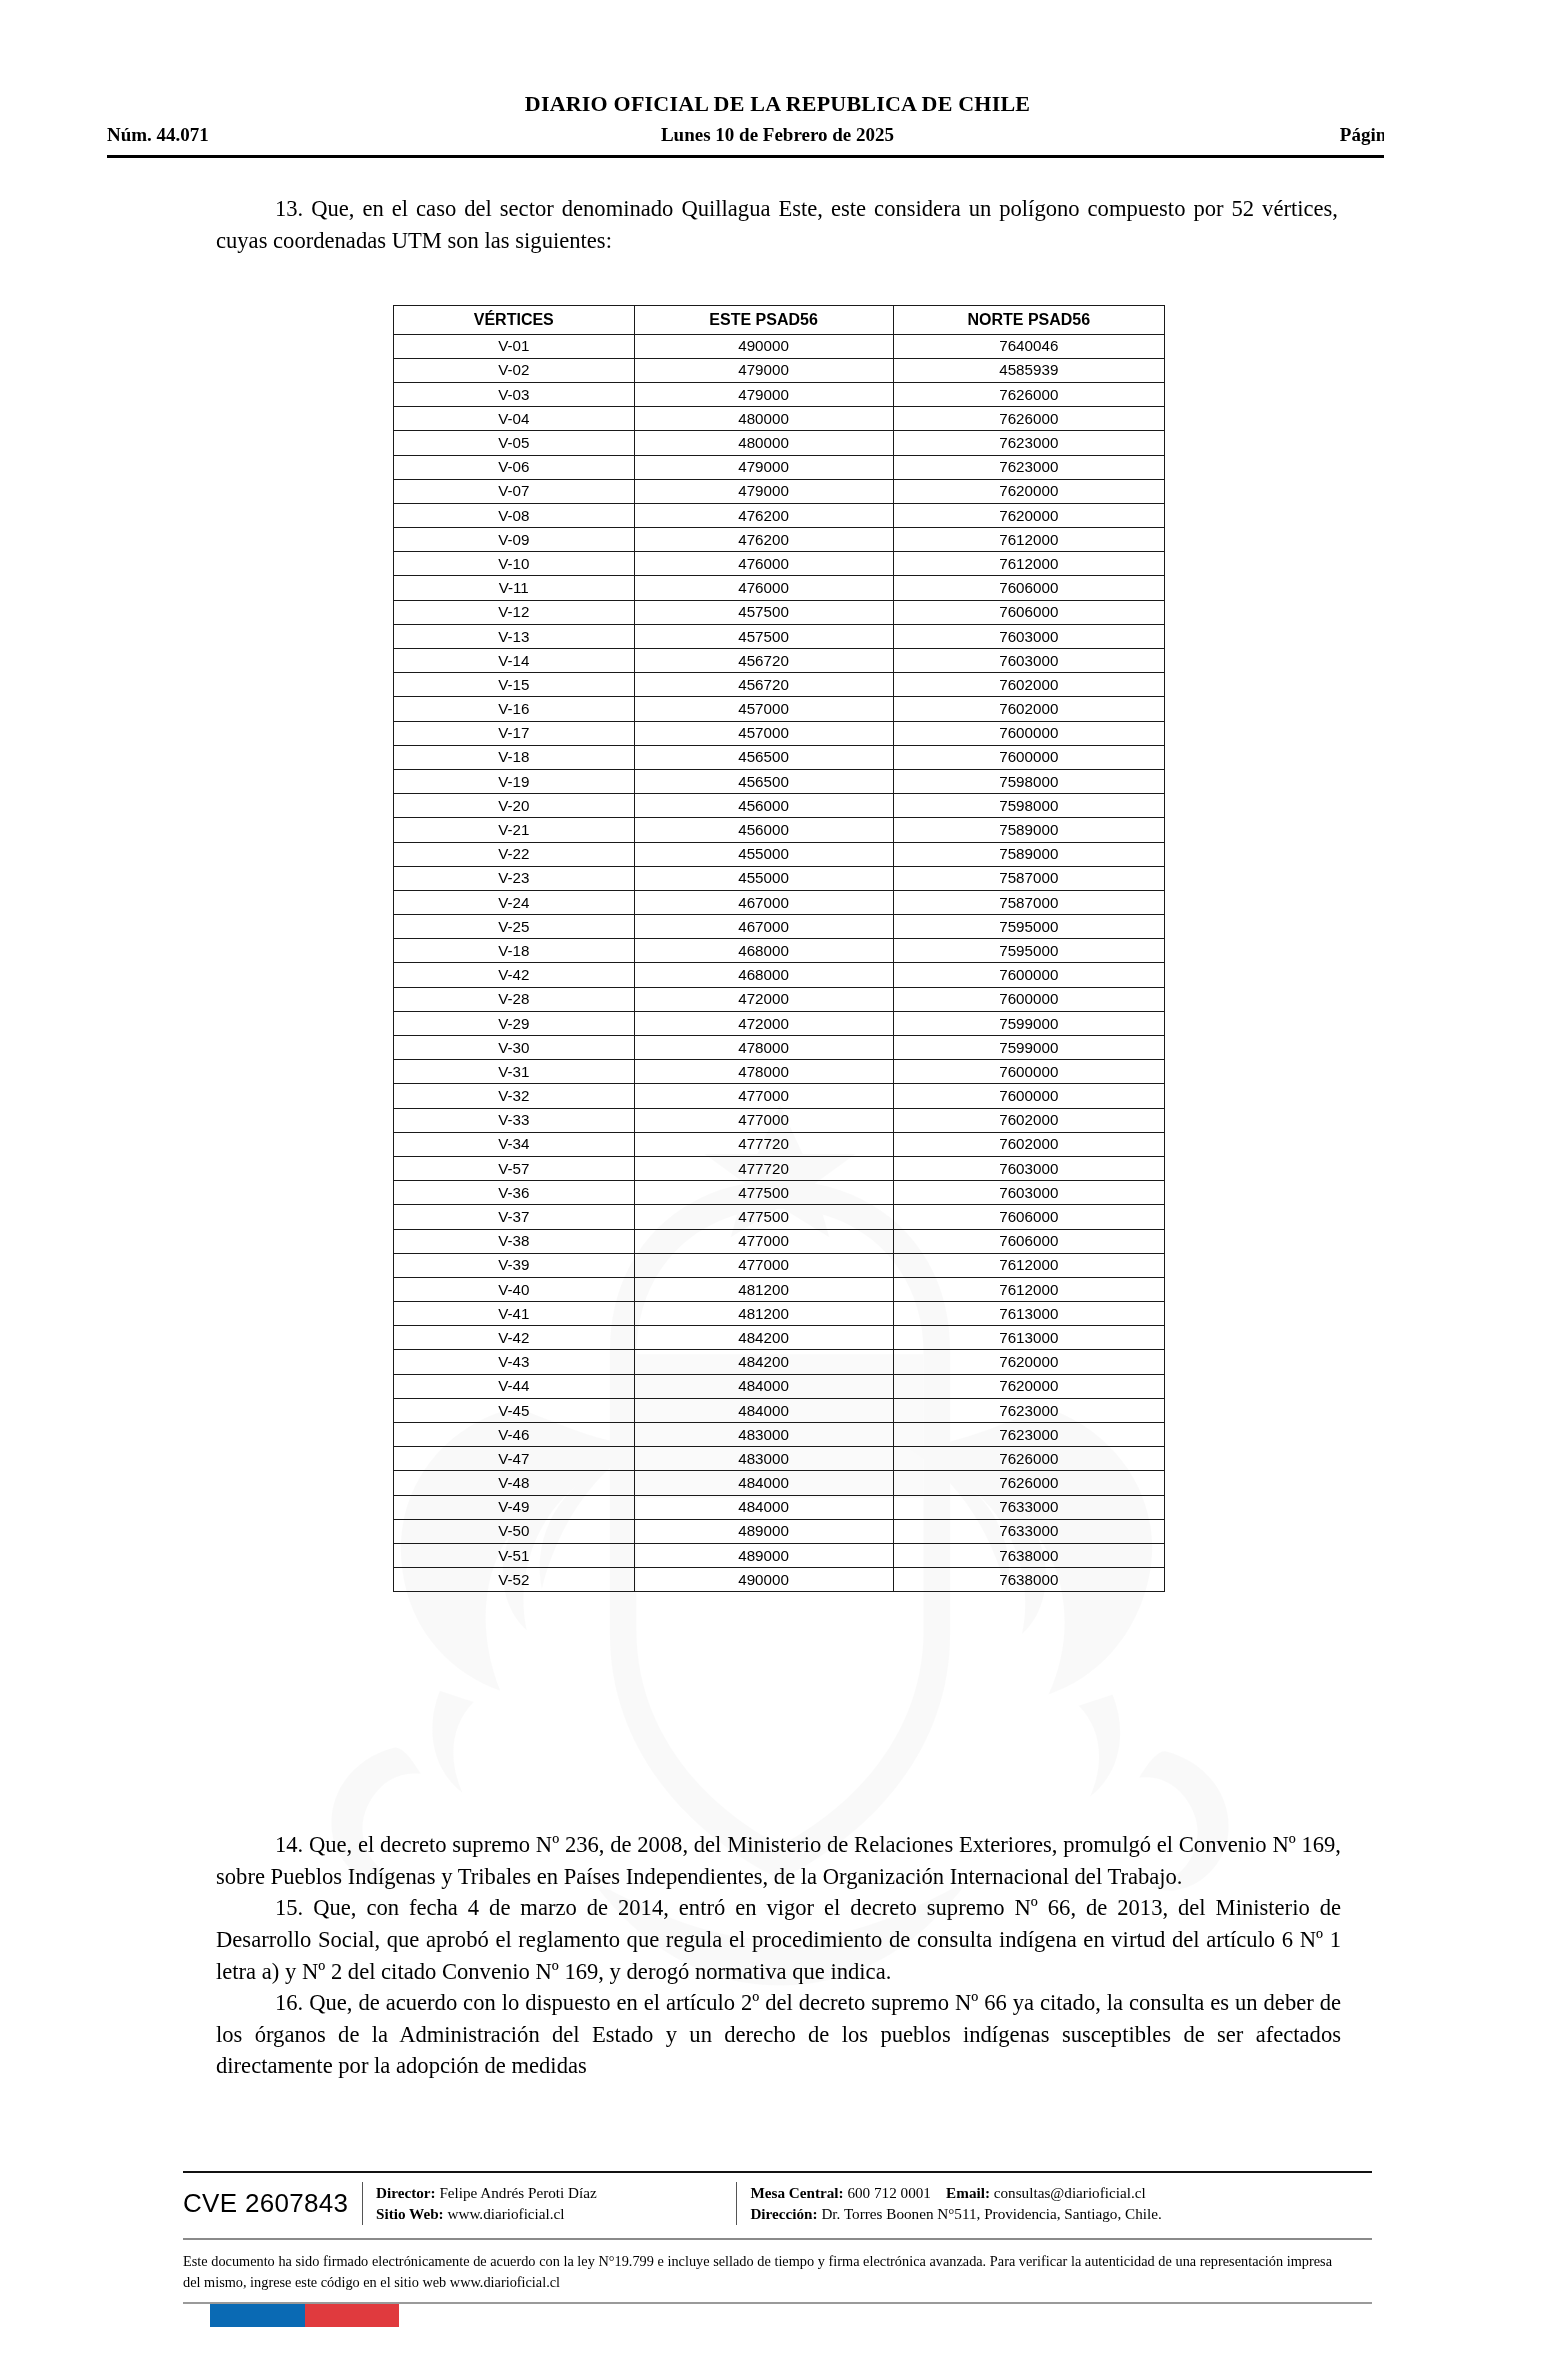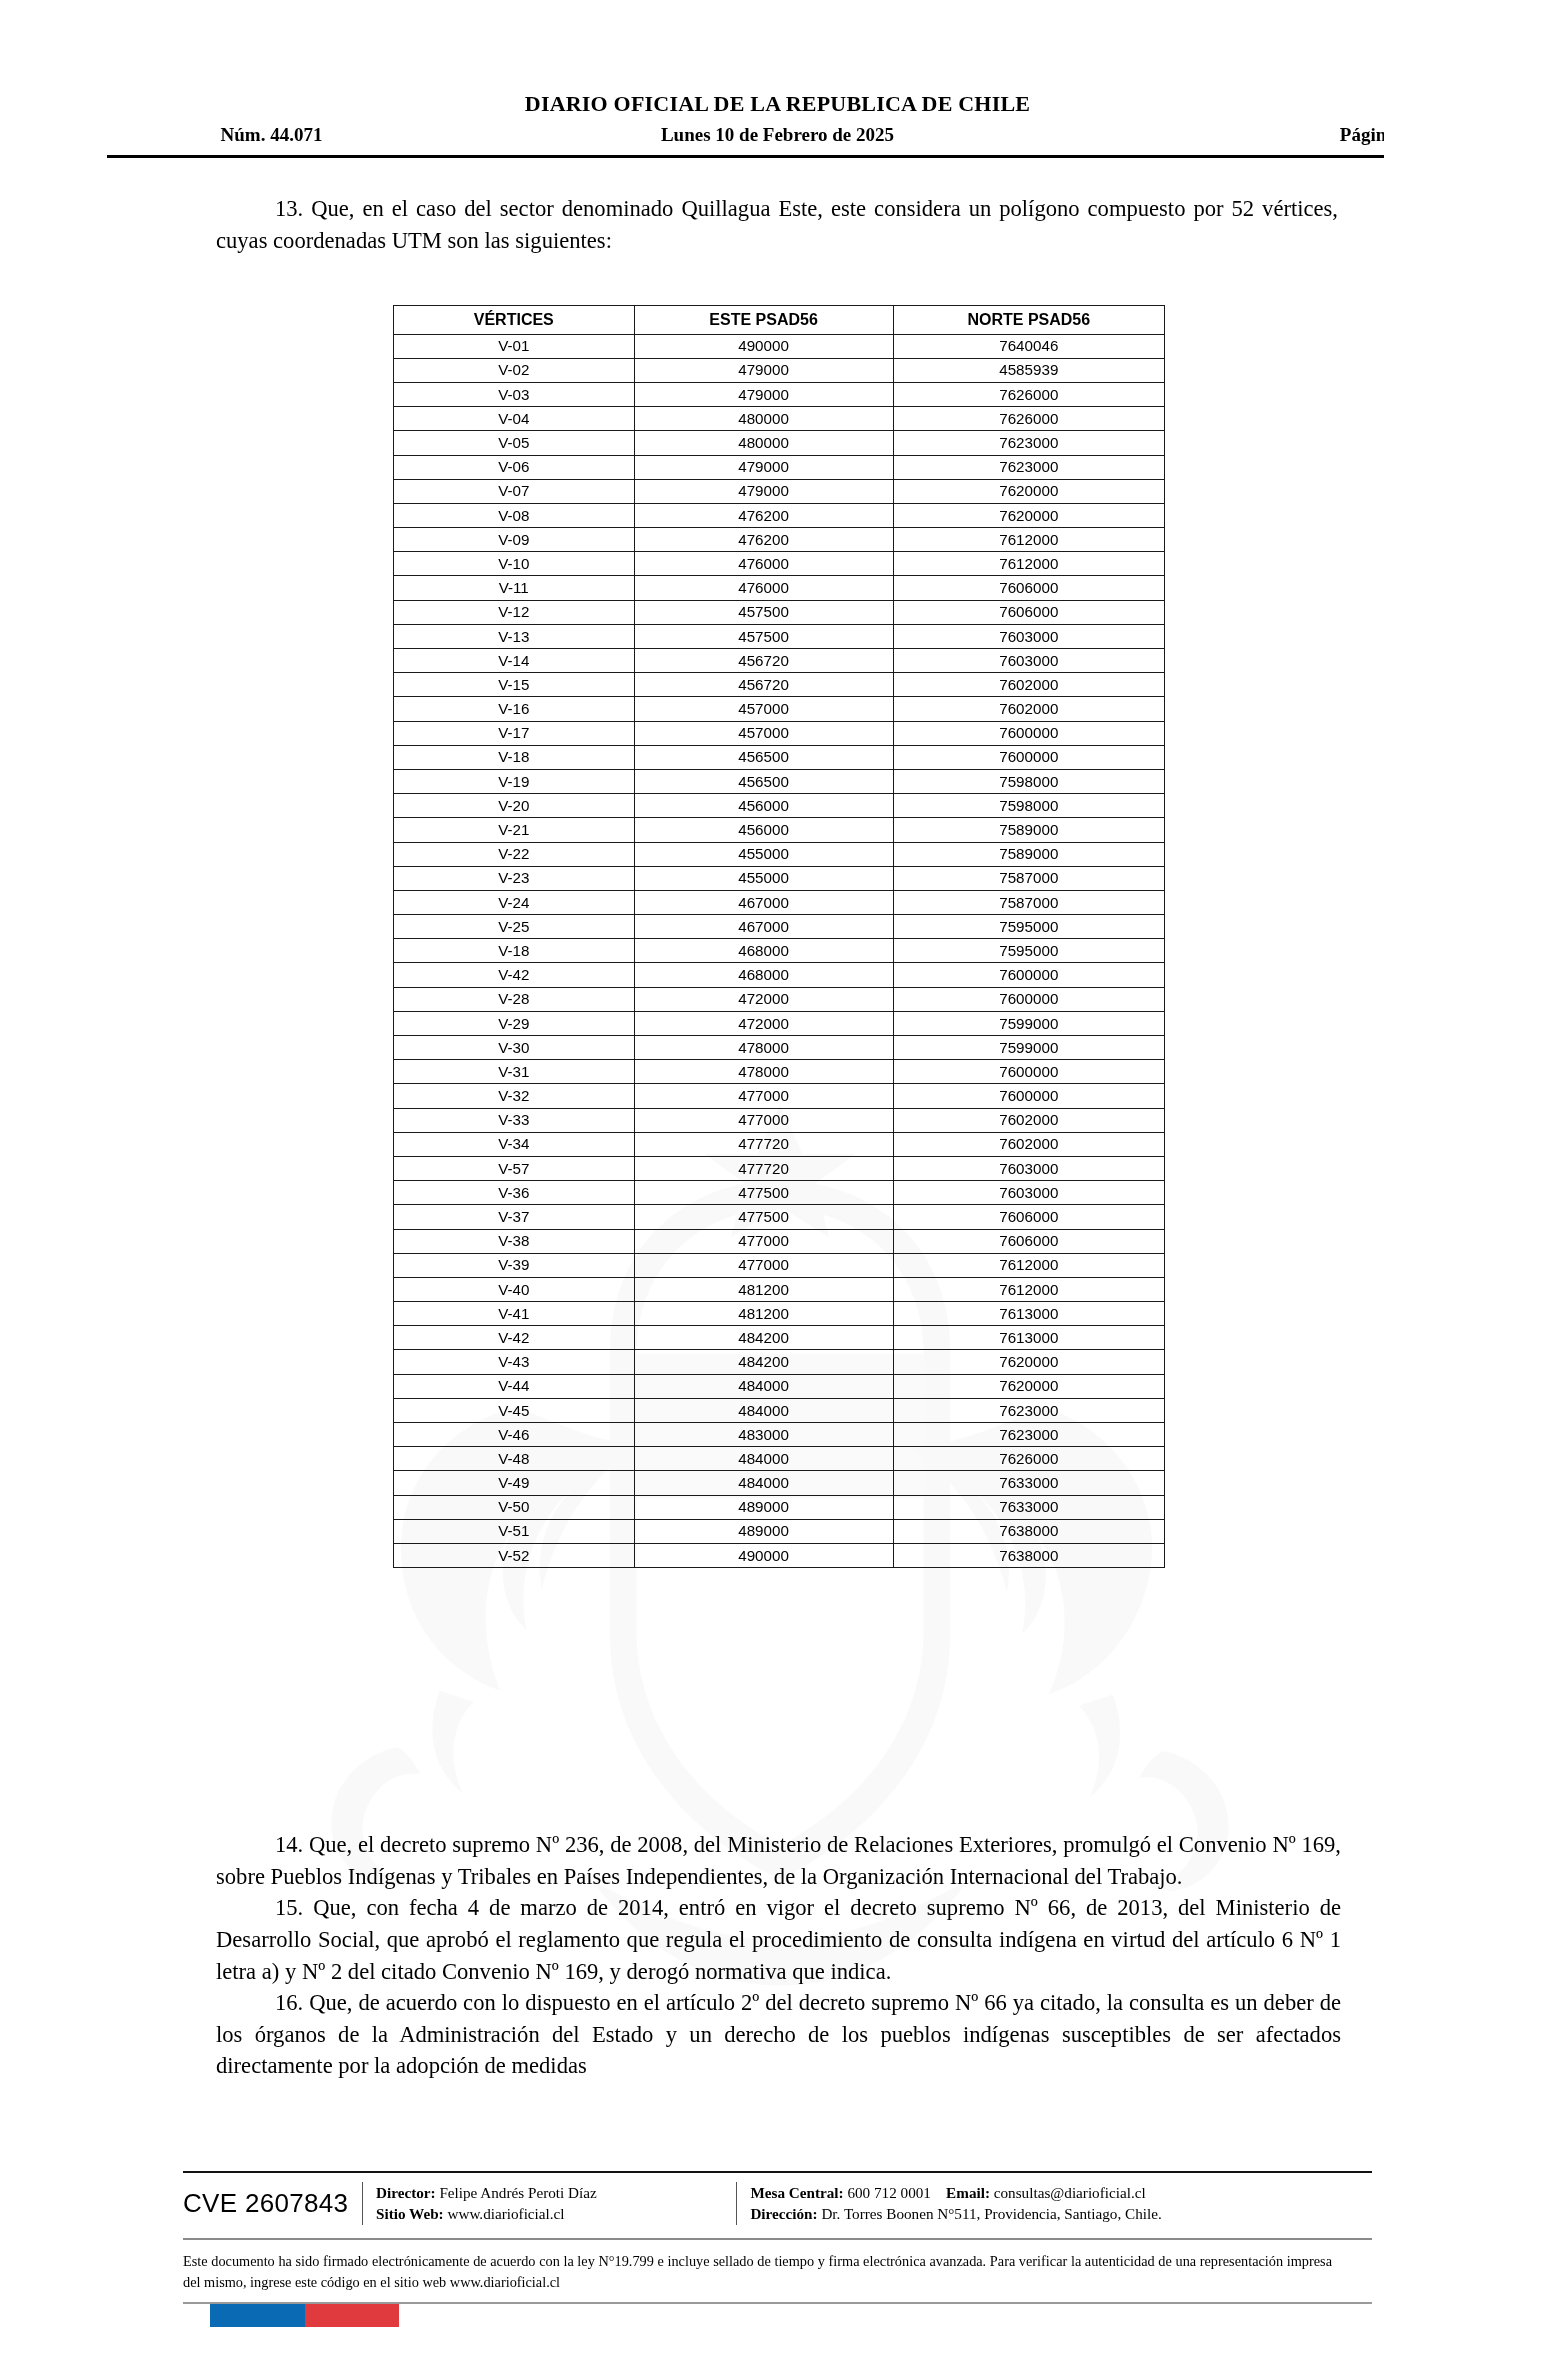--- a/index.html
+++ b/index.html
@@ -46,21 +46,21 @@
     line-height: 1.15;
   }
   .header-row {
     display: flex;
     justify-content: space-between;
     align-items: baseline;
     font-weight: bold;
     font-size: 19px;
     margin-top: 7.3px;
   }
-  .header-left { width: 329px; text-align: center; }
+  .header-left { width: 329px; text-align: left; }
   .header-center { flex: 1; text-align: center; }
   .header-right { width: 329px; text-align: right; }
   .header-rule {
     margin-top: 9.8px;
     border-top: 3px solid #000;
   }
 
   
   .content {
     position: absolute;
@@ -453,20 +453,25 @@
             <td>V-45</td>
             <td>484000</td>
             <td>7623000</td>
           </tr>
           <tr>
             <td>V-46</td>
             <td>483000</td>
             <td>7623000</td>
           </tr>
           <tr>
+            <td>V-47</td>
+            <td>483000</td>
+            <td>7626000</td>
+          </tr>
+          <tr>
             <td>V-48</td>
             <td>484000</td>
             <td>7626000</td>
           </tr>
           <tr>
             <td>V-49</td>
             <td>484000</td>
             <td>7633000</td>
           </tr>
           <tr>

